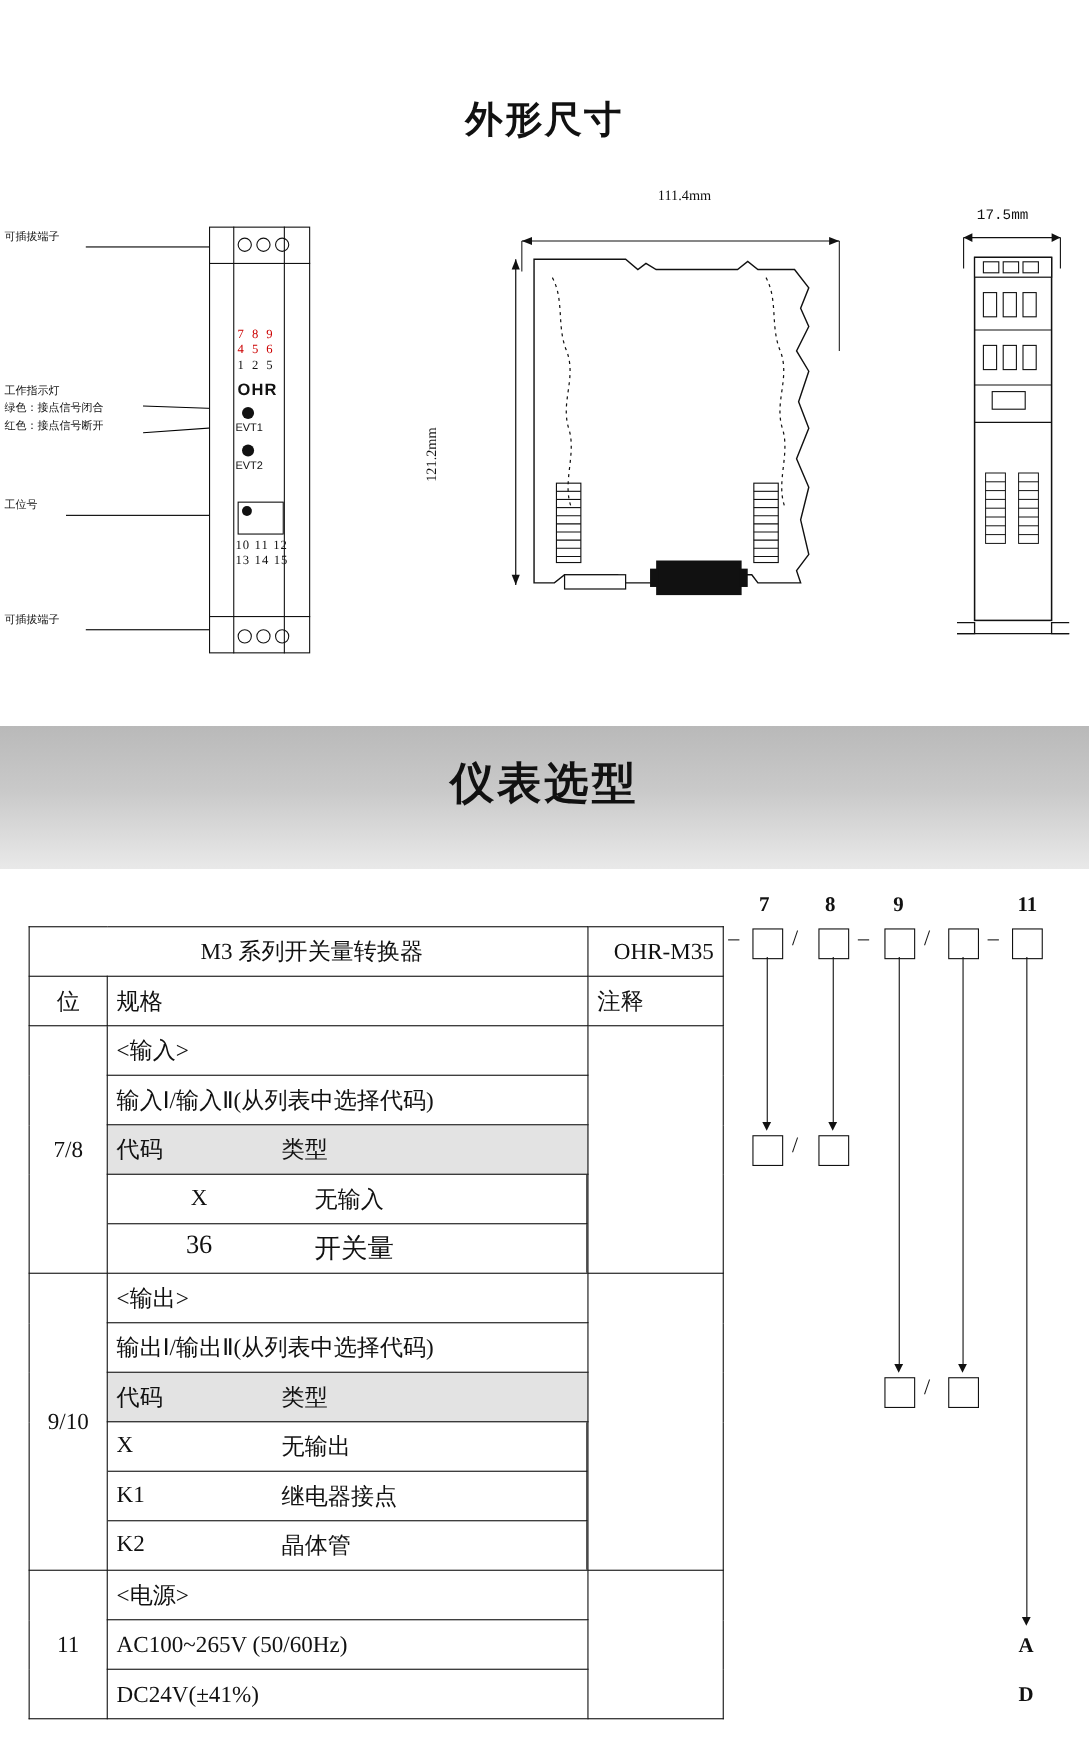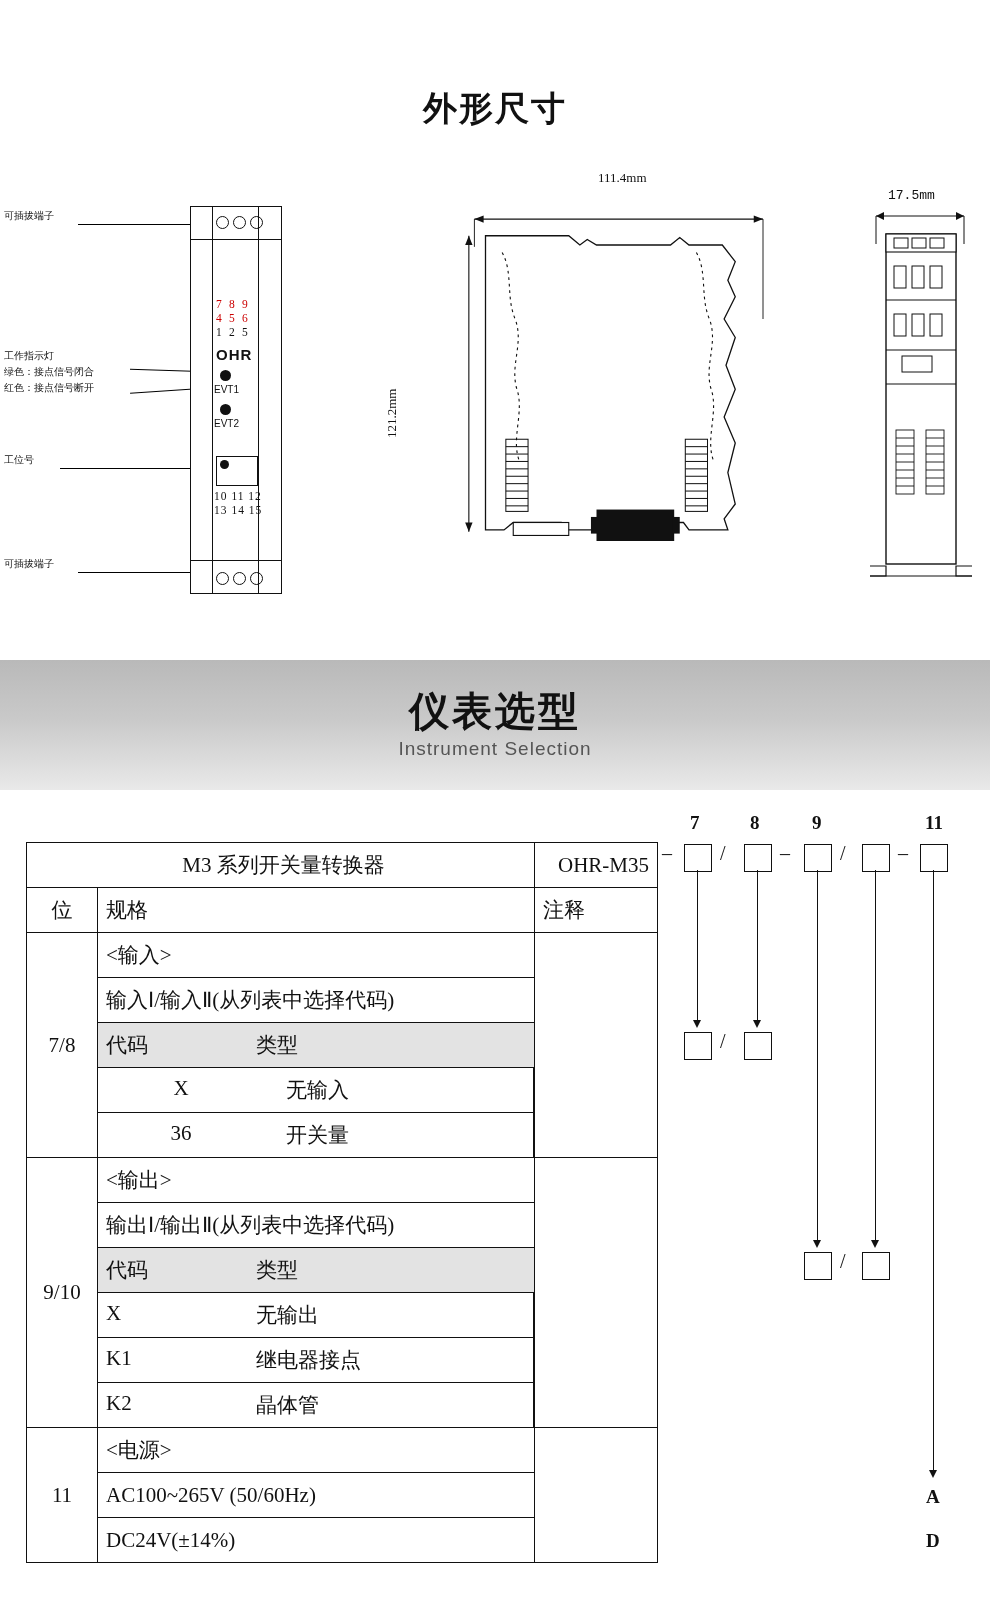--- a/index.html
+++ b/index.html
@@ -218,21 +218,20 @@
     </g>
 
     <path d="M2,362 L18,362 L18,372 L2,372" fill="#fff" stroke="#111" stroke-width="1.2"></path>
     <path d="M104,362 L88,362 L88,372 L104,372" fill="#fff" stroke="#111" stroke-width="1.2"></path>
     <line x1="2" y1="372" x2="104" y2="372" stroke="#111" stroke-width="1.2"></line>
   </svg>
 </div>
 
 <div id="sec-banner">
   <div id="sel-title">仪表选型</div>
-  <div id="sel-sub">Instrument Selection</div>
 </div>
 
 <div id="sec-table">
 
   <table class="sel">
     <tbody>
         <tr class="title-row">
       <td class="c-pos" colspan="2" style="width:474px;padding-left:14px;">M3 系列开关量转换器</td>
       <td class="c-note mono-right">OHR-M35</td>
     </tr>
@@ -264,21 +263,21 @@
           <tbody>
                 <tr>
             <td style="border:1.4px solid #111;border-left:none;border-top:none;height:44px;padding:0 8px;font-size:21px;">
               <div class="code-cell">
                 <span class="a" style="text-align:center;padding-right:30px;">X</span>
                 <span class="b">无输入</span>
               </div>
             </td>
           </tr>
           <tr>
-            <td style="border:1.4px solid #111;border-left:none;border-bottom:none;border-top:none;height:44px;padding:0 8px;font-size:21px;">
+            <td style="border:1.4px solid #111;border-left:none;border-bottom:none;border-top:none;height:44px;padding:0 8px;font-size:24px;">
               <div class="code-cell">
                 <span class="a" style="text-align:center;padding-right:30px;">36</span>
                 <span class="b">开关量</span>
               </div>
             </td>
           </tr>
         </tbody>
             </table>
       </td>
     </tr>
@@ -334,21 +333,21 @@
 
     <tr>
       <td class="c-pos" rowspan="3">11</td>
       <td class="c-spec">&lt;电源&gt;</td>
       <td class="c-note" rowspan="3"></td>
     </tr>
     <tr>
       <td class="c-spec">AC100~265V (50/60Hz)</td>
     </tr>
     <tr>
-      <td class="c-spec">DC24V(±14%)</td>
+      <td class="c-spec">DC24V(±41%)</td>
     </tr>
   </tbody>
     </table>
 
   <div id="codes">
     <div class="cnum" style="left:50px;top:22px;">7</div>
     <div class="cnum" style="left:110px;top:22px;">8</div>
     <div class="cnum" style="left:172px;top:22px;">9</div>
     <div class="cnum" style="left:225px;top:16px;margin-top:39px;">10</div>
     <div class="cnum" style="left:285px;top:22px;">11</div>

